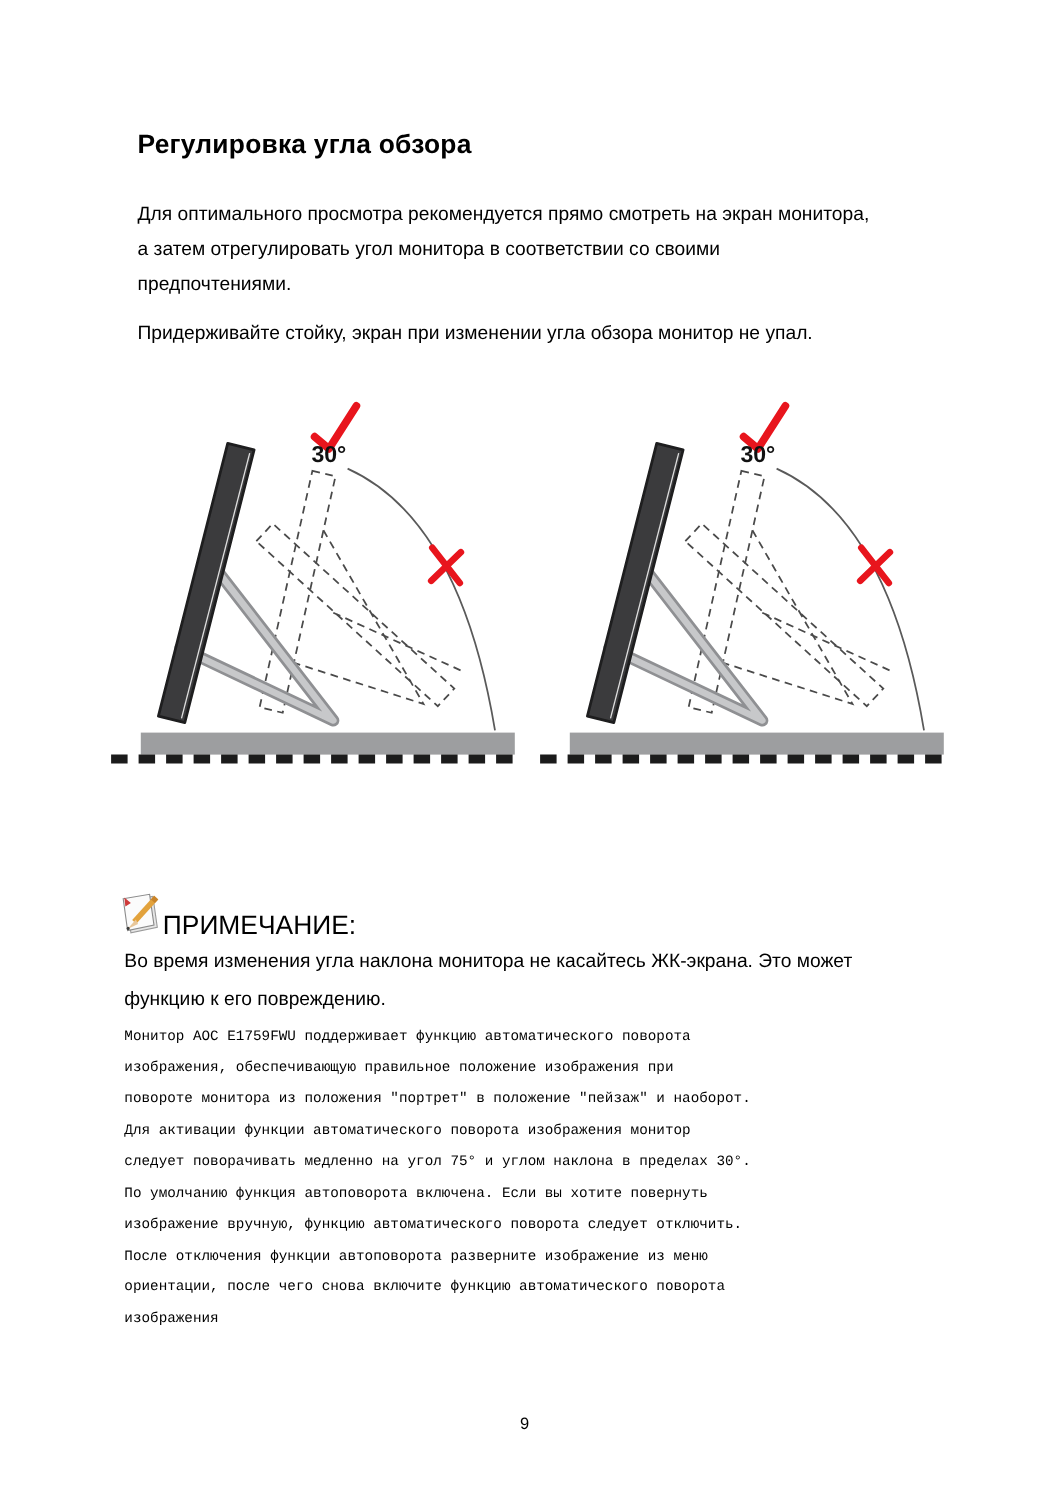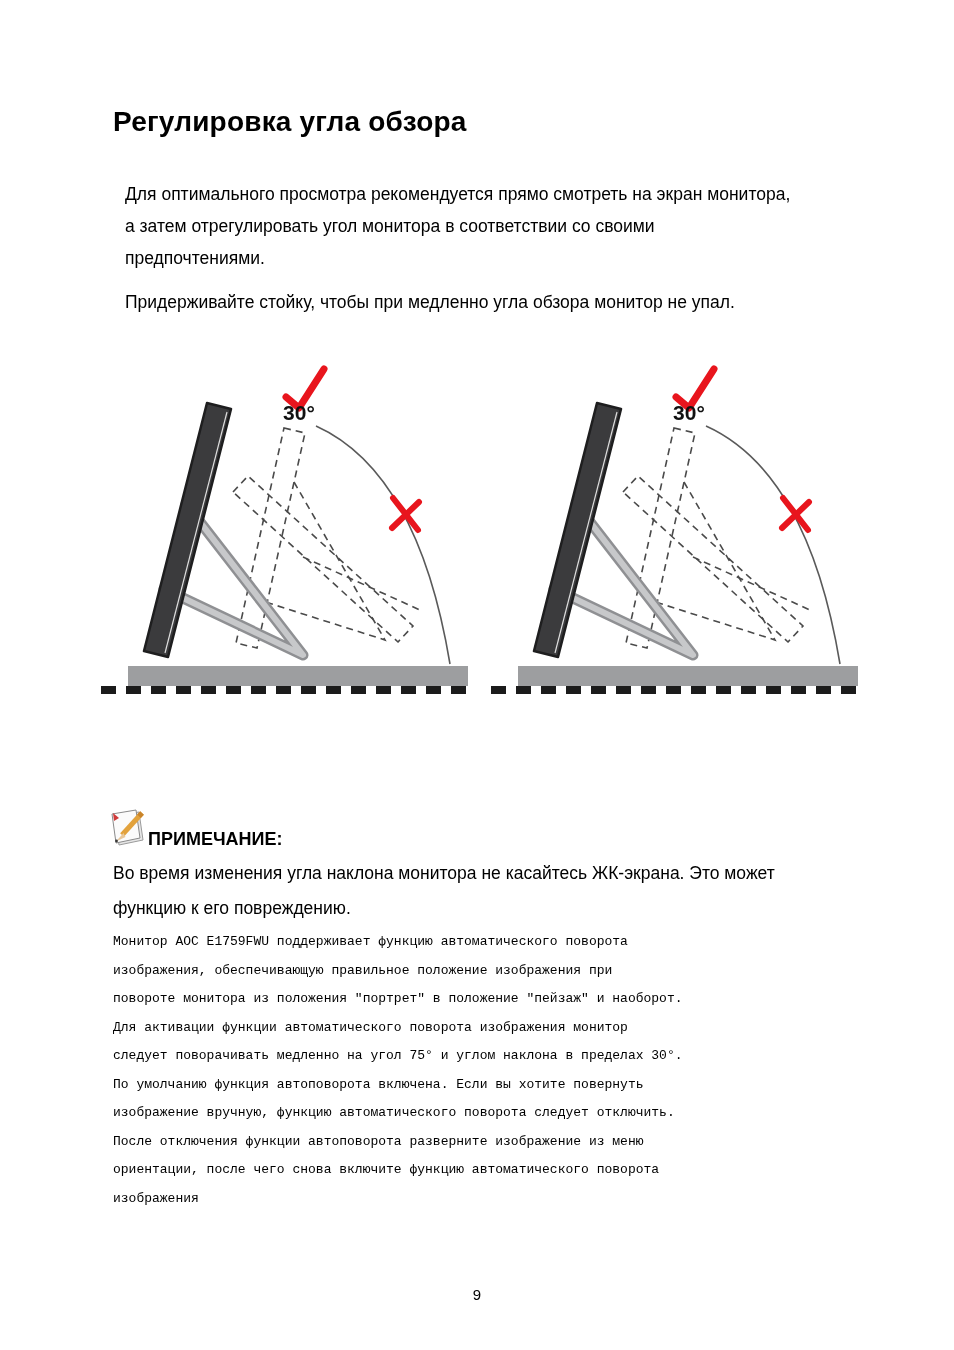--- a/index.html
+++ b/index.html
@@ -1,25 +1,25 @@
 <!DOCTYPE html>
 <html><head>
 <meta charset="utf-8">
 <style>
   html,body{margin:0;padding:0;background:#fff;}
   .page{position:relative;width:954px;height:1350px;background:#ffffff;overflow:hidden;
         font-family:"Liberation Sans",sans-serif;color:#000;}
-  .title{position:absolute;left:113px;top:106px;margin:0;font-size:28px;font-weight:700;letter-spacing:0.2px;}
+  .title{position:absolute;left:113px;top:106px;margin:12px;font-size:24px;font-weight:700;letter-spacing:0.2px;}
   .intro{position:absolute;left:113px;top:166px;width:810px;}
   .intro p{margin:12px;font-size:17.5px;line-height:32px;white-space:pre-line;}
   .figures{position:absolute;left:98px;top:352px;display:flex;gap:12px;}
   .fig{width:378px;height:348px;}
   .note-head{position:absolute;left:106px;top:808px;display:flex;align-items:center;}
   .note-icon{width:42px;height:42px;flex:0 0 auto;}
-  .note-heading{font-size:18px;font-weight:700;margin-top:20px;}
+  .note-heading{font-size:24px;font-weight:400;margin-top:20px;}
   .note-p1{position:absolute;left:113px;top:856px;width:810px;font-size:17.5px;line-height:35px;white-space:pre-line;margin:0;}
   .note-p2{position:absolute;left:113px;top:928px;width:820px;font-size:13px;line-height:28.5px;white-space:pre-line;margin:0;font-family:Liberation Mono, monospace;}
   .page-number{position:absolute;left:0;top:1286px;width:100%;text-align:center;font-size:15px;}
   svg text{font-family:"Liberation Sans",sans-serif;}
 </style>
 </head>
 <body>
 
 <div class="page">
 
@@ -48,21 +48,21 @@
       </g>
     </defs>
   </svg>
 
   <h1 class="title">Регулировка угла обзора</h1>
 
   <div class="intro">
     <p>Для оптимального просмотра рекомендуется прямо смотреть на экран монитора,
 а затем отрегулировать угол монитора в соответствии со своими
 предпочтениями.</p>
-    <p>Придерживайте стойку, чтобы при медленно угла обзора монитор не упал.</p>
+    <p>Придерживайте стойку, экран при изменении угла обзора монитор не упал.</p>
   </div>
 
   <div class="figures">
     <svg class="fig" viewBox="0 0 378 348">
       <use href="#tilt-fig"></use>
     </svg>
     <svg class="fig" viewBox="0 0 378 348">
       <use href="#tilt-fig"></use>
     </svg>
   </div>

